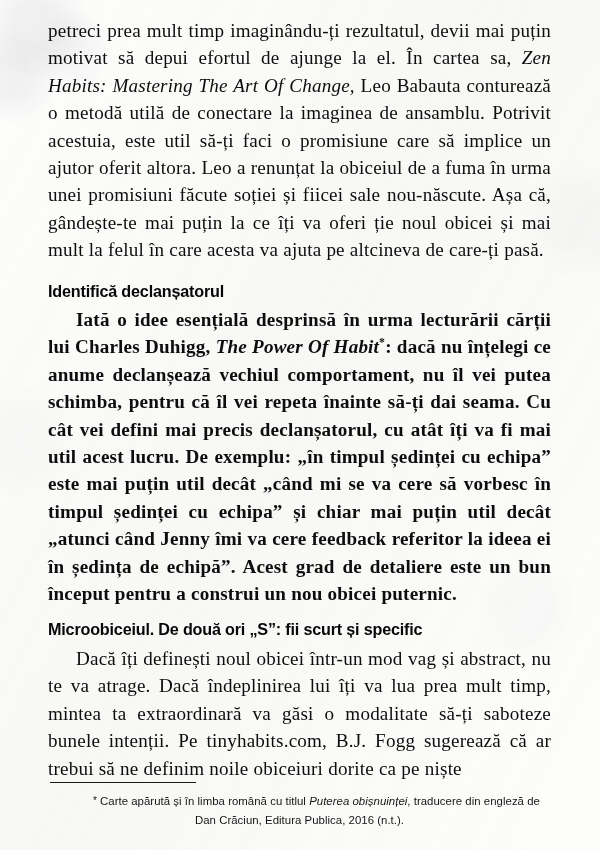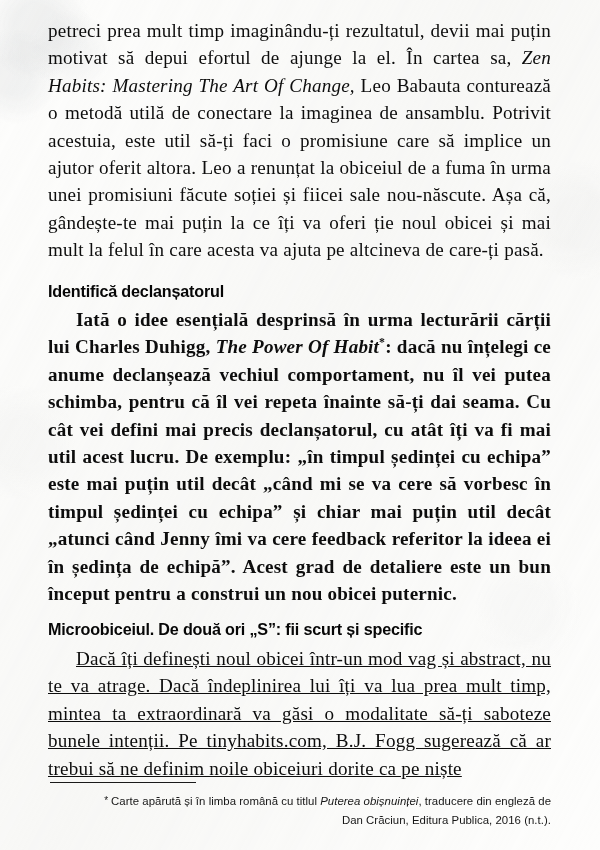--- a/index.html
+++ b/index.html
@@ -87,21 +87,21 @@
     transform: scaleX(0.93);
     transform-origin: left center;
     white-space: nowrap;
   }
 
   
   #par-1      { position: absolute; left: 0; top: 17px;  width: 503px; }
   #heading-1  { position: absolute; left: 0; top: 281px; width: 600px; }
   #par-2      { position: absolute; left: 0; top: 306px; width: 503px; font-weight: bold; }
   #heading-2  { position: absolute; left: 0; top: 619px; width: 600px; }
-  #par-3      { position: absolute; left: 0; top: 645px; width: 503px; text-decoration: underline; }
+  #par-3      { position: absolute; left: 0; top: 645px; width: 503px; }
 
   #footnote-block {
     position: absolute;
     left: 0;
     top: 782px;
     width: 503px;
   }
 
   #footnote-rule {
     width: 146px;
@@ -109,21 +109,21 @@
     border-top: 1.6px solid #1a1a1a;
     margin: 0 0 9px 2px;
   }
 
   .footnote-text {
     margin: 0;
     font-family: "Liberation Sans", "DejaVu Sans", sans-serif;
     font-size: 11.4px;
     line-height: 18.6px;
     color: #161616;
-    text-align: right;
+    text-align: center;
     letter-spacing: 0.003em;
   }
 
   .footnote-text .fn-star {
     font-size: 10px;
     vertical-align: 0.08em;
     padding-right: 3px;
   }
 
   .fn-first-line-indent {

